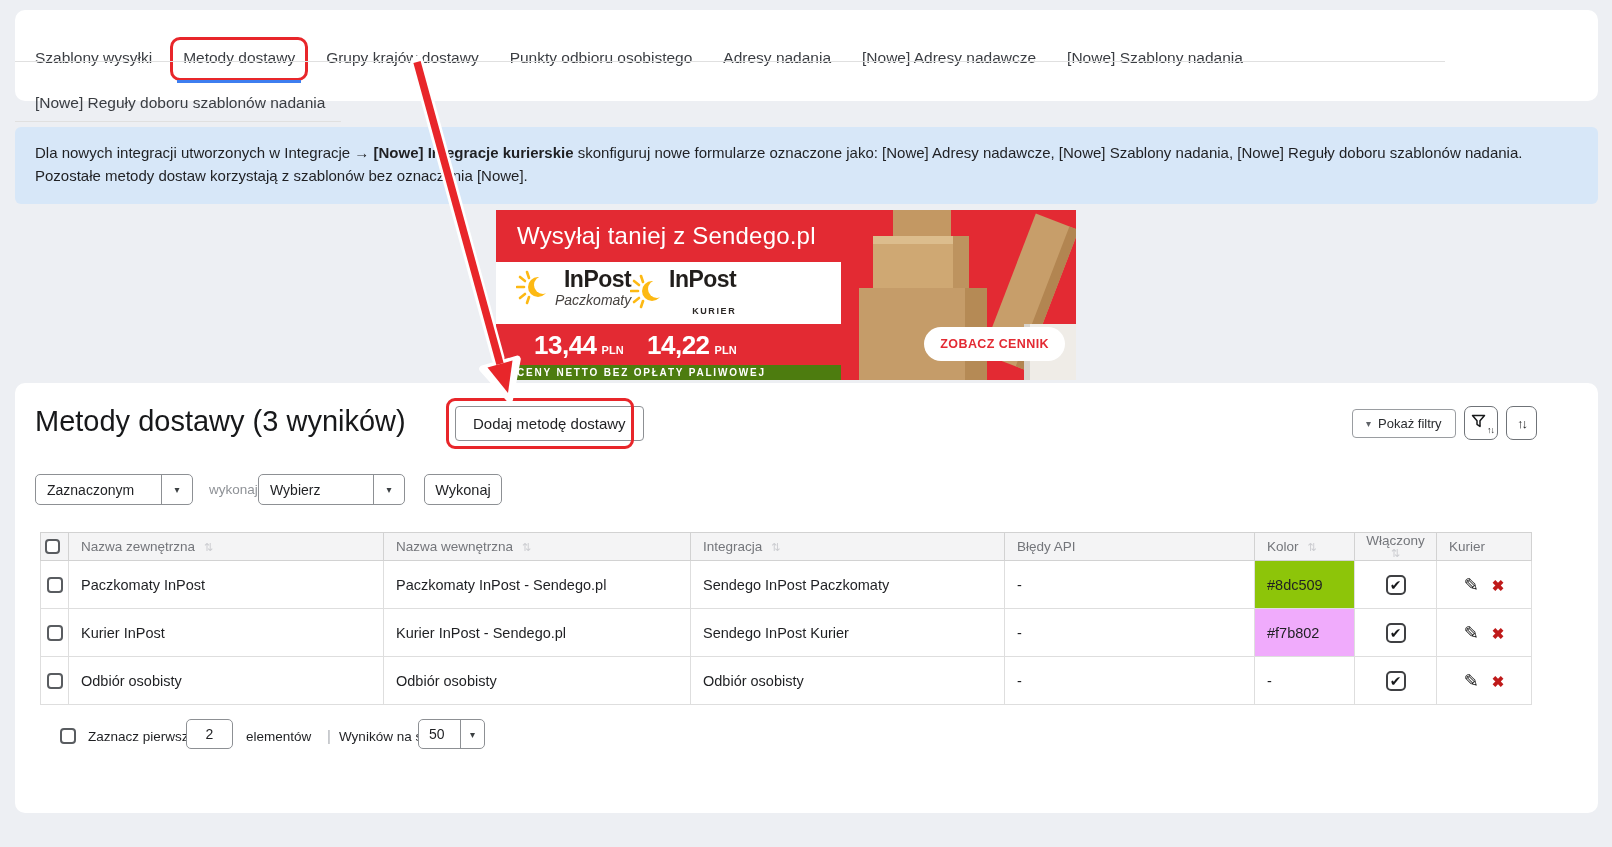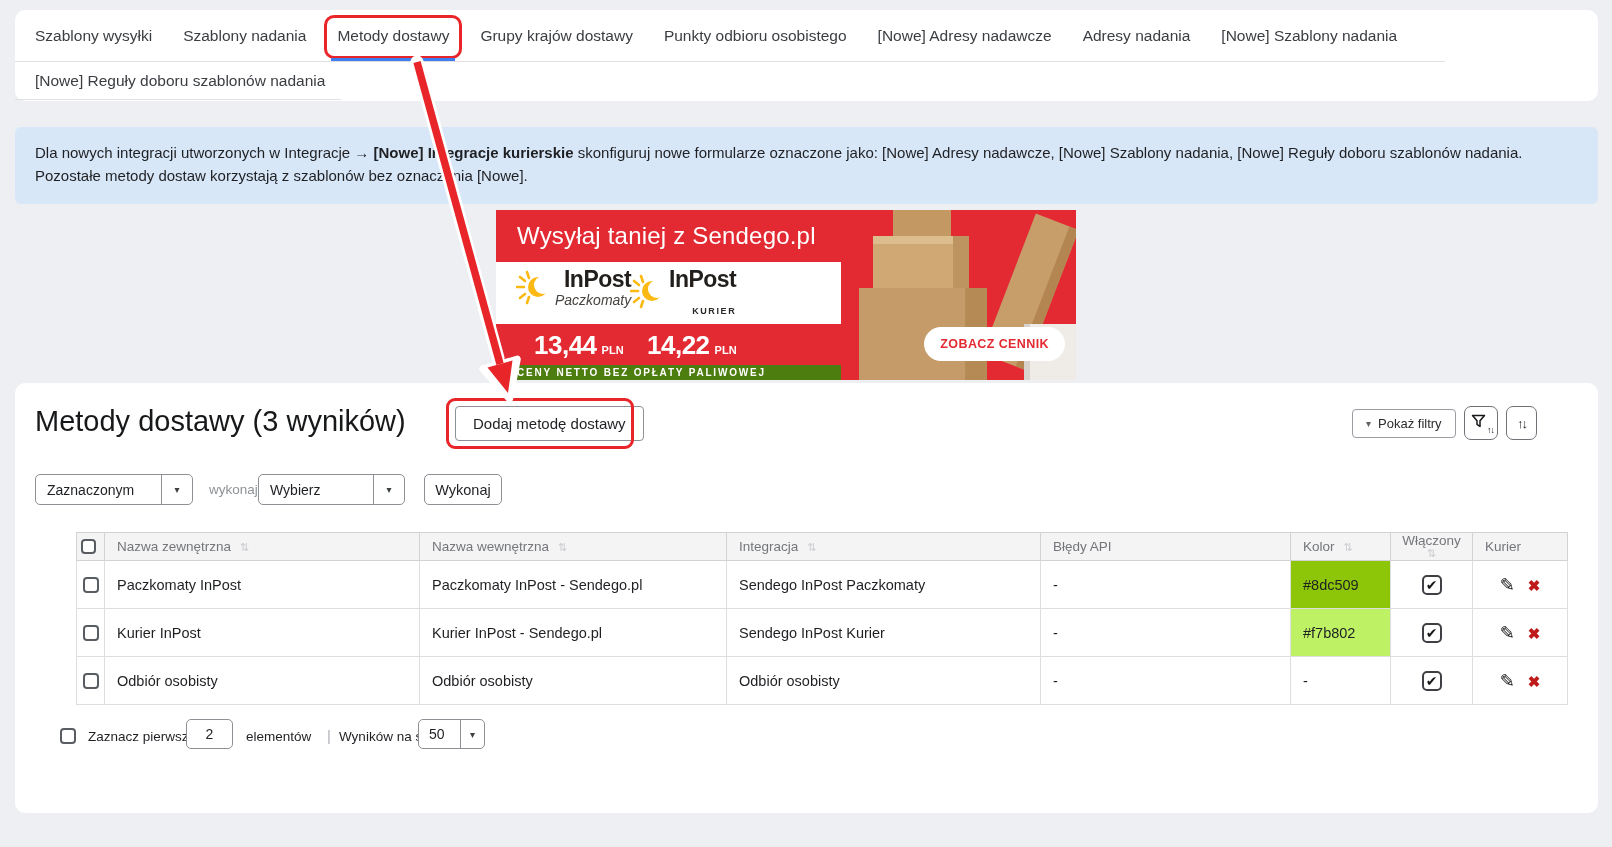--- a/index.html
+++ b/index.html
@@ -6,21 +6,21 @@
   html,body { width:1612px; height:847px; }
   body {
     position: relative;
     background: #edeff3;
     font-family: "Liberation Sans", sans-serif;
     color: #1f2023;
     overflow: hidden;
   }
   
   .tab-card { position:absolute; left:15px; top:10px; width:1583px; height:91px; background:#fff; border-radius:10px; }
-  .tabs-row1 { position:relative; height:51px; display:flex; align-items:center; padding:0 20px; gap:31px; }
+  .tabs-row1 { position:relative; height:51px; display:flex; align-items:center; padding:0 20px; gap:31px;margin-top:22px; }
   .row1-border { position:absolute; left:0; top:51px; width:1430px; height:1px; background:#e0e0e0; }
   .tab { position:relative; height:51px; display:flex; align-items:center; font-size:15.5px; color:#3a3d42; white-space:nowrap; cursor:default; }
   .tab.active::after { content:""; position:absolute; left:-6px; right:-6px; bottom:0; height:3px; background:#3d7ef0; }
   .anno-ring { position:absolute; left:-13px; right:-13px; top:5px; bottom:2px; border:3px solid #e8262a; border-radius:10px; pointer-events:none; }
   .tabs-row2 { position:relative; height:39px; display:flex; align-items:center; padding:0 20px; }
   .tabs-row2 .tab { height:29px; }
   .row2-border { position:absolute; left:0; bottom:0; width:326px; height:1px; background:#e0e0e0; }
 
   
   .notice { position:absolute; left:15px; top:127px; width:1583px; height:77px; background:#d7e7f8; border-radius:6px; padding:14px 20px; font-size:15px; line-height:1.55; color:#1f2023; }
@@ -70,21 +70,21 @@
   .bulk-select { position:absolute; top:91px; height:31px; background:#fff; border:1px solid #8d9094; border-radius:5px; display:flex; align-items:center; justify-content:space-between; font-size:14px; cursor:pointer; }
   .bulk-select .lab { padding-left:11px; }
   .bulk-select .caretbox { width:31px; height:100%; border-left:1px solid #8d9094; display:flex; align-items:center; justify-content:center; font-size:10px; color:#3c4043; }
   .sel1 { left:20px; width:158px; }
   .sel2 { left:243px; width:147px; }
   .bulk-mid { position:absolute; left:194px; top:99px; font-size:13.5px; color:#8f9297; }
   .exec-btn { position:absolute; left:409px; top:91px; width:78px; height:31px; background:#fff; border:1px solid #8d9094; border-radius:5px; font-size:14.5px; color:#1f2023; font-family:inherit; cursor:pointer; }
 
   
   .tbl-wrap { position:absolute; left:25px; top:149px; width:1491px; }
-  table { width:100%; border-collapse:collapse; table-layout:fixed; font-size:14.5px; color:#1f2023;margin-left:36px; }
+  table { width:100%; border-collapse:collapse; table-layout:fixed; font-size:14.5px; color:#1f2023; }
   th { background:#f4f4f5; border:1px solid #d2d2d2; height:28px; font-weight:normal; font-size:13.5px; color:#74767b; text-align:left; padding:2px 4px 2px 12px; overflow:hidden; white-space:nowrap; }
   td { border:1px solid #dedede; height:48px; padding-left:12px; background:#fff; overflow:hidden; white-space:nowrap; }
   .sort { color:#cccdd1; font-size:11px; margin-left:9px; }
   .th-center { text-align:center; padding:1px 2px; line-height:12px; }
   .th-center .sort { display:block; margin:0; }
   .td-center { text-align:center; padding-left:0; }
   .cb { display:inline-block; width:16px; height:16px; border:2px solid #595c60; border-radius:4px; background:#fff; vertical-align:middle; cursor:pointer; }
   .cb-checked { display:inline-block; width:20px; height:20px; border:2px solid #3f4043; border-radius:5px; background:#fff; font-size:14px; line-height:16px; color:#17181a; text-align:center; cursor:pointer; }
   .td-actions { padding-left:0; text-align:center; }
   .pencil { font-size:18px; color:#0c0c0c; margin-right:13px; cursor:pointer; }
@@ -103,29 +103,28 @@
 
   
   .anno-arrow { position:absolute; left:0; top:0; z-index:40; pointer-events:none; }
 </style>
 </head>
 <body>
 
 <div class="tab-card">
   <div class="tabs-row1">
     <div class="tab">Szablony wysyłki</div>
-    <div class="tab">Szablony nadania</div>
     <div class="tab active">
       <span>Metody dostawy</span>
       <span class="anno-ring"></span>
     </div>
     <div class="tab">Grupy krajów dostawy</div>
     <div class="tab">Punkty odbioru osobistego</div>
+    <div class="tab">Adresy nadania</div>
     <div class="tab">[Nowe] Adresy nadawcze</div>
-    <div class="tab">Adresy nadania</div>
     <div class="tab">[Nowe] Szablony nadania</div>
   </div>
   <div class="row1-border"></div>
   <div class="tabs-row2">
     <div class="tab">[Nowe] Reguły doboru szablonów nadania</div>
     <div class="row2-border"></div>
   </div>
 </div>
 
 <div class="notice">
@@ -264,21 +263,21 @@
           <td class="td-actions">
             <span class="pencil">✎</span><span class="xdel">✖</span>
           </td>
         </tr>
         <tr>
           <td class="td-center"><span class="cb"></span></td>
           <td>Kurier InPost</td>
           <td>Kurier InPost - Sendego.pl</td>
           <td>Sendego InPost Kurier</td>
           <td>-</td>
-          <td class="color-cell" style="background: #bef264;">#f7b802</td>
+          <td class="color-cell" style="background: #f0abfc;">#f7b802</td>
           <td class="td-center"><span class="cb-checked"><span>✔</span></span></td>
           <td class="td-actions">
             <span class="pencil">✎</span><span class="xdel">✖</span>
           </td>
         </tr>
         <tr>
           <td class="td-center"><span class="cb"></span></td>
           <td>Odbiór osobisty</td>
           <td>Odbiór osobisty</td>
           <td>Odbiór osobisty</td>

